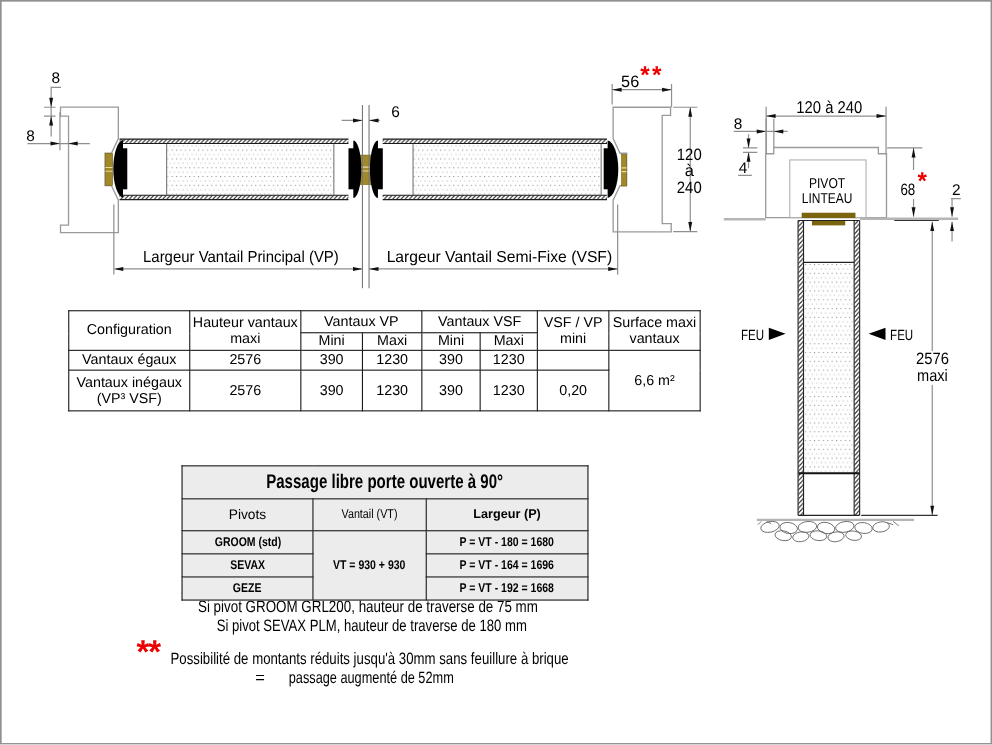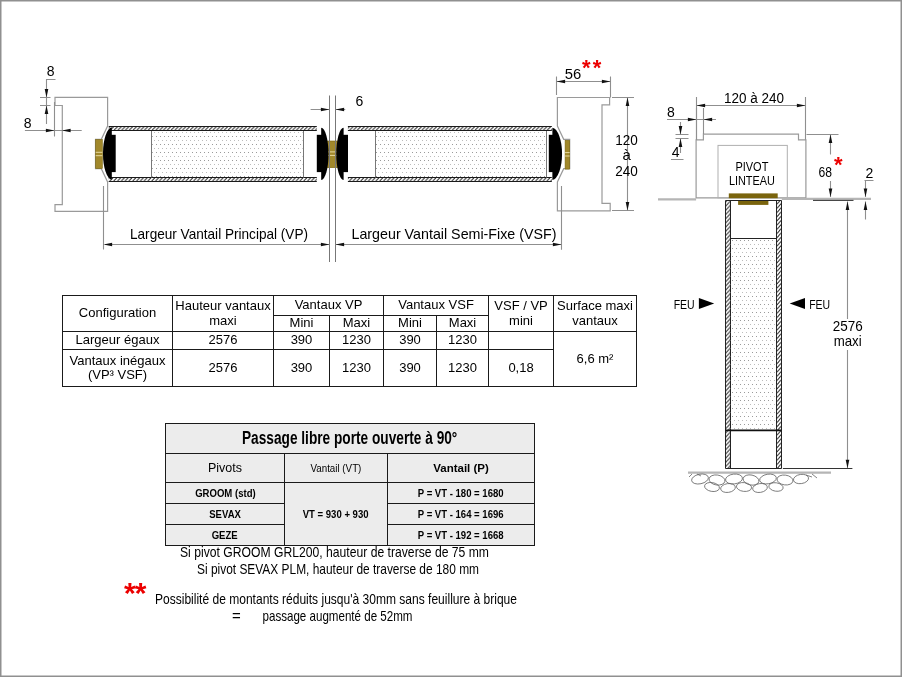--- a/index.html
+++ b/index.html
@@ -1,19 +1,19 @@
 <!DOCTYPE html>
 <html><head>
 <meta charset="utf-8">
 <style>
   html,body{margin:0;padding:0;background:#fff;}
   #page{position:relative;width:902px;height:677px;background:#fff;overflow:hidden;font-family:"Liberation Sans",sans-serif;}
   svg{position:absolute;left:0;top:0;}
   table{border-collapse:collapse;table-layout:fixed;font-family:"Liberation Sans",sans-serif;}
-  #t1{position:absolute;left:62px;top:295px;width:574px;}
+  #t1{position:absolute;left:62px;top:282px;width:574px;}
   #t1 td{border:1px solid #1a1a1a;text-align:center;vertical-align:middle;font-size:13px;line-height:14.5px;padding:0;color:#000;}
   #t2{position:absolute;left:165px;top:423px;width:369px;background:#ececec;}
   #t2 td{border:1px solid #1a1a1a;text-align:center;vertical-align:middle;font-size:11.5px;padding:4px;color:#000;}
   .sx72{display:inline-block;transform:scaleX(0.76);white-space:nowrap;}
   .sx75{display:inline-block;transform:scaleX(0.83);white-space:nowrap;}
   .sx78{display:inline-block;transform:scaleX(0.83);white-space:nowrap;}
   .sx85{display:inline-block;transform:scaleX(0.85);white-space:nowrap;}
   .b{font-weight:bold;}
 </style>
 </head>
@@ -306,55 +306,55 @@
   <td rowspan="2">VSF / VP<br>mini</td>
   <td rowspan="2">Surface maxi<br>vantaux</td>
 </tr>
 <tr style="height:16px">
           <td>Mini</td>
           <td>Maxi</td>
           <td>Mini</td>
           <td>Maxi</td>
         </tr>
 <tr style="height:18px">
-  <td>Largeur égaux</td>
+  <td>Vantaux égaux</td>
           <td>2576</td>
           <td>390</td>
           <td>1230</td>
           <td>390</td>
           <td>1230</td>
           <td></td>
   <td rowspan="2">6,6 m²</td>
 </tr>
 <tr style="height:37px">
   <td>Vantaux inégaux<br>(VP³ VSF)</td>
           <td>2576</td>
           <td>390</td>
           <td>1230</td>
           <td>390</td>
           <td>1230</td>
-          <td>0,18</td>
+          <td>0,20</td>
 </tr>
 </tbody>
     </table>
 
 <table id="t2">
 <colgroup>
         <col style="width:119px">
         <col style="width:103px">
         <col style="width:147px">
       </colgroup>
 <tbody>
         <tr style="height:25px">
           <td colspan="3" style="font-size:18px;font-weight:bold"><span class="sx72">Passage libre porte ouverte à 90°</span></td>
         </tr>
 <tr style="height:29px">
           <td><span style="font-size:12.5px">Pivots</span></td>
           <td><span class="sx85">Vantail (VT)</span></td>
-          <td class="b">Vantail (P)</td>
+          <td class="b">Largeur (P)</td>
         </tr>
 <tr style="height:15px">
           <td class="b"><span class="sx78">GROOM (std)</span></td>
           <td rowspan="3" class="b"><span class="sx78">VT = 930 + 930</span></td>
           <td class="b"><span class="sx75">P = VT - 180 = 1680</span></td>
         </tr>
 <tr style="height:16px">
           <td class="b"><span class="sx78">SEVAX</span></td>
           <td class="b"><span class="sx75">P = VT - 164 = 1696</span></td>
         </tr>

